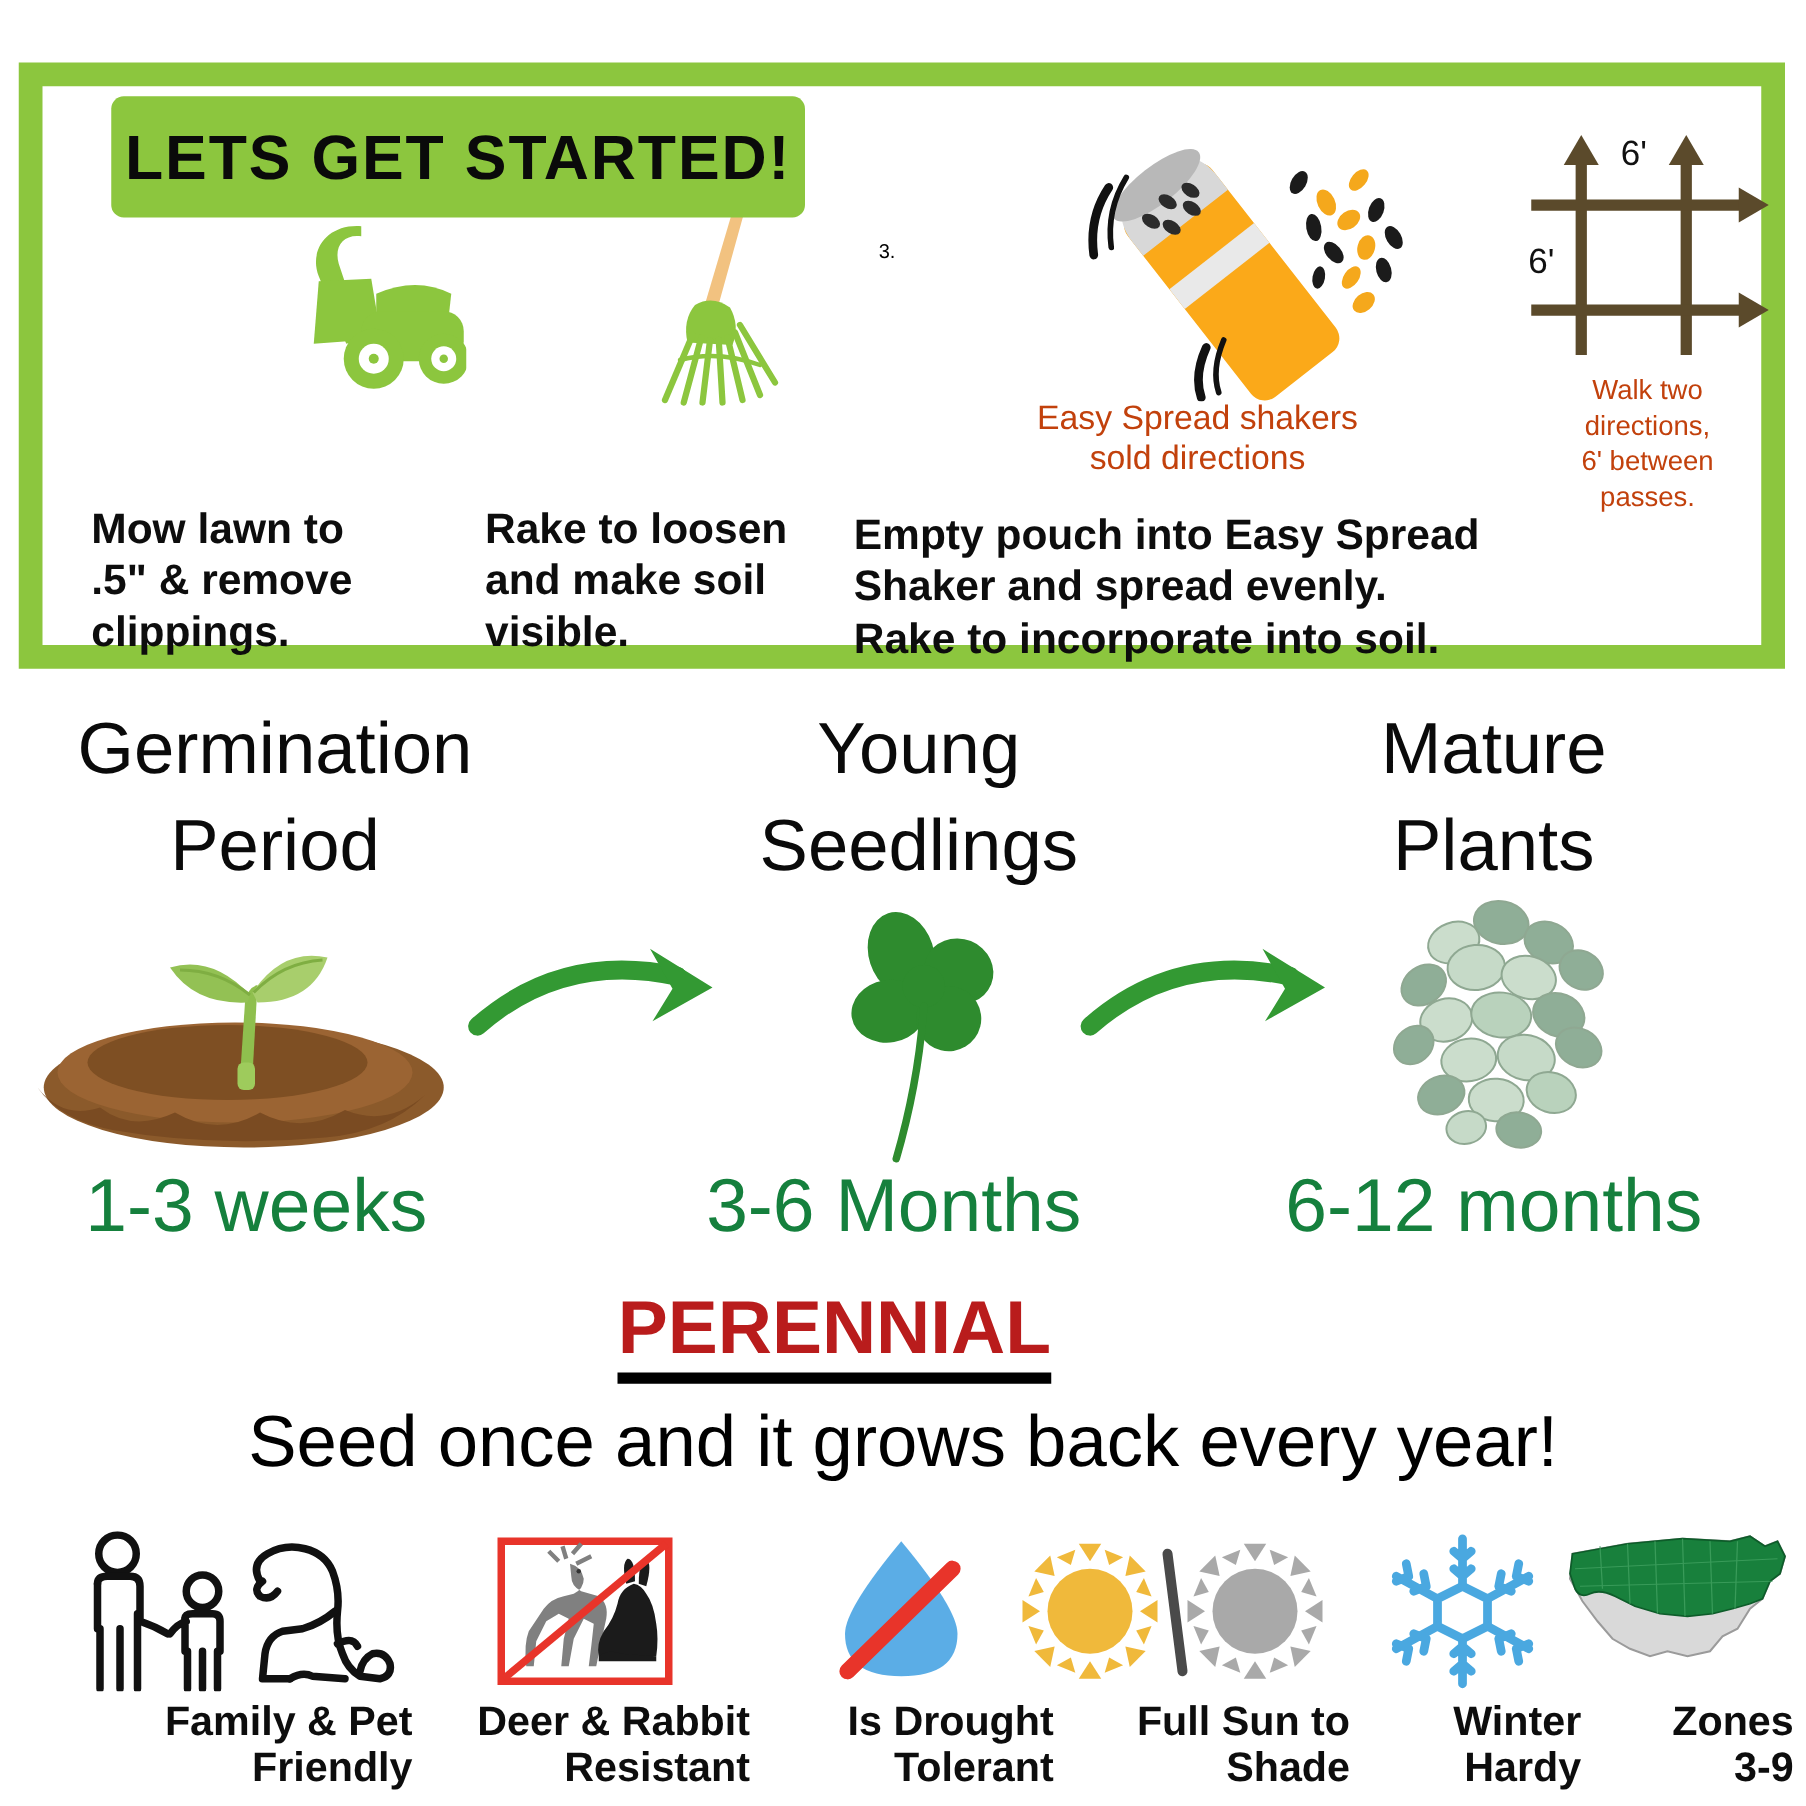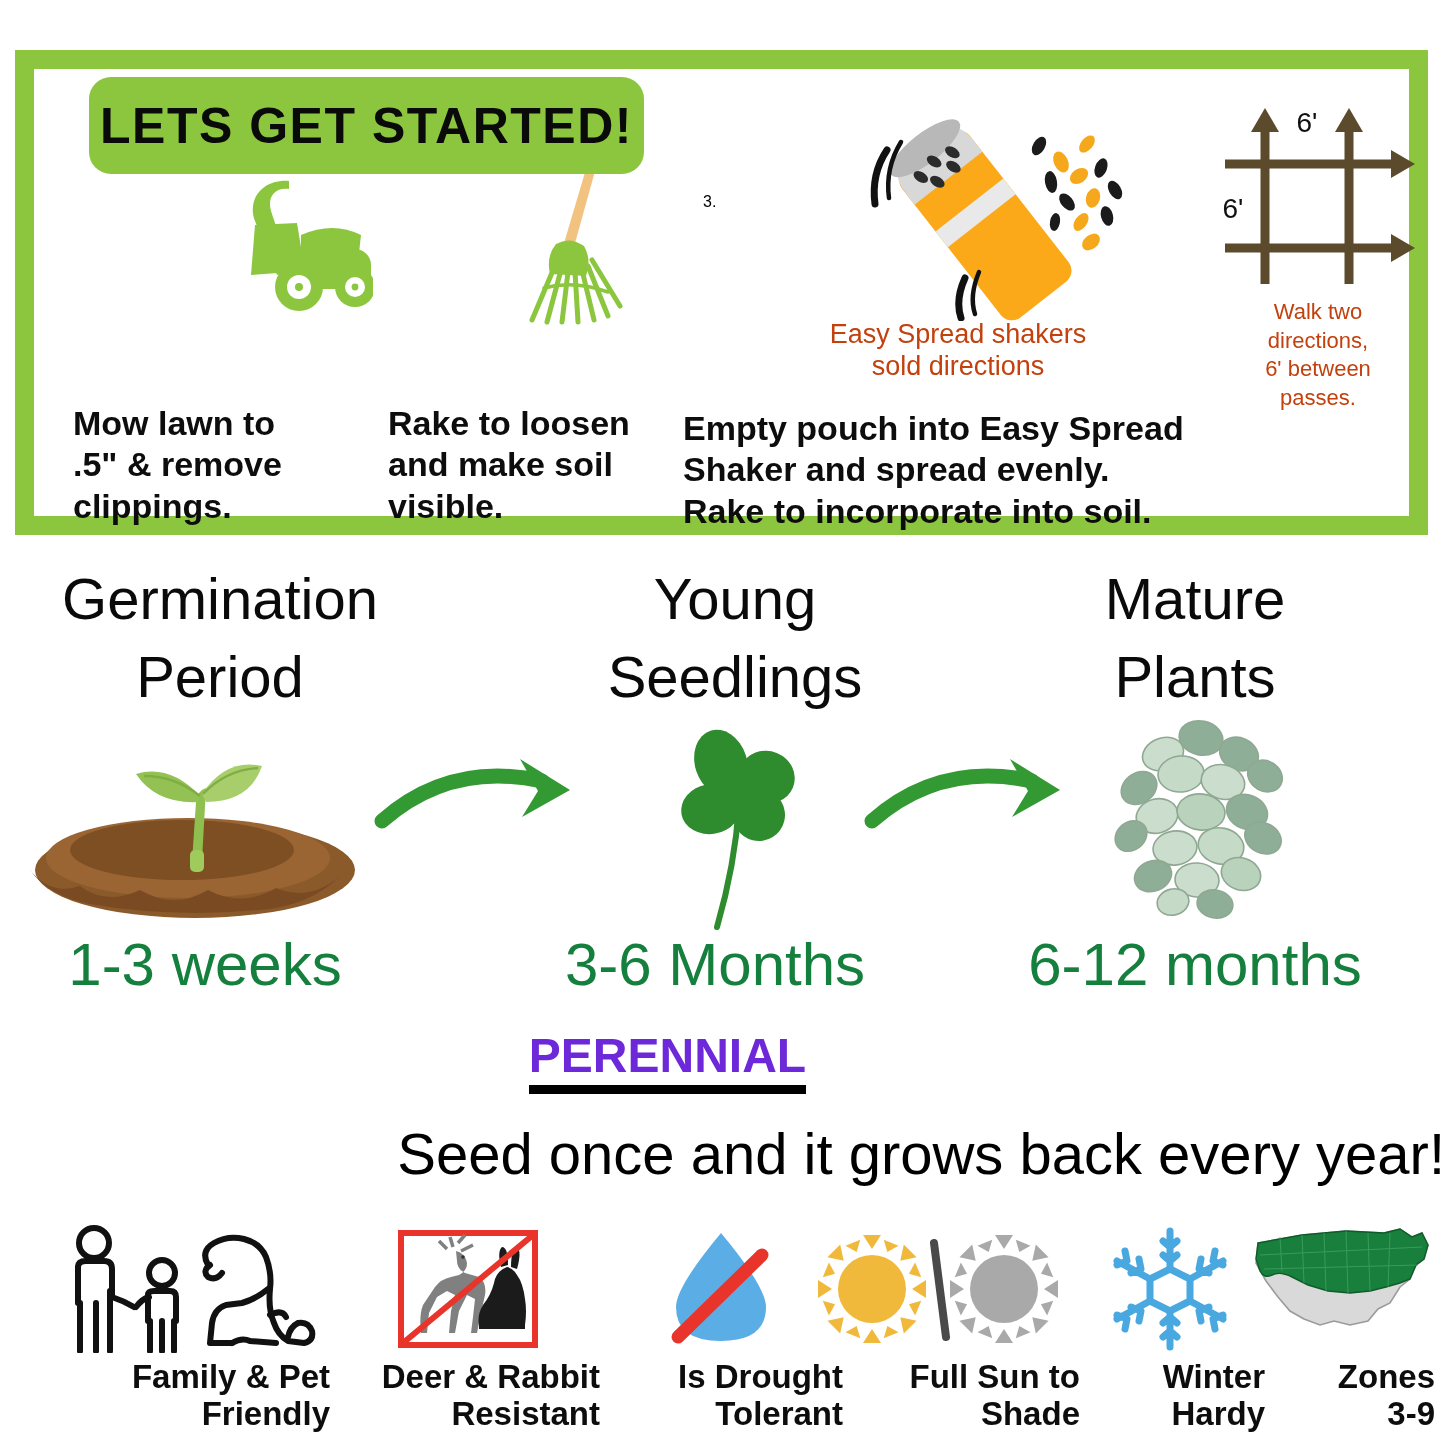--- a/index.html
+++ b/index.html
@@ -14,21 +14,21 @@
   
   .frame {
     position: absolute; left: 15px; top: 50px;
     width: 1413px; height: 485px;
     border: 19px solid #8CC63E;
     background: #ffffff;
   }
   .banner {
     position: absolute; left: 55px; top: 8px;
     width: 555px; height: 97px;
-    background: #8CC63E; border-radius: 22px;
+    background: #8CC63E; border-radius: 10px;
     display: flex; align-items: center; justify-content: center;
     z-index: 5;
   }
   .banner-text {
     font-family: "Liberation Sans", sans-serif;
     font-size: 50px; font-weight: 700; color: #0a0a0a;
     letter-spacing: 1.5px; line-height: 1;
   }
 
   
@@ -55,27 +55,27 @@
     position: absolute; text-align: center;
     font-family: "Liberation Sans", sans-serif;
     font-weight: 400; font-size: 60px; color: #15803d; line-height: 1;
   }
 
   
   .perennial {
     position: absolute; left: 0; top: 1032px; width: 1335px;
     text-align: center;
     font-family: "Liberation Sans", sans-serif;
-    font-weight: 700; font-size: 48px; color: #6d28d9;
+    font-weight: 700; font-size: 60px; color: #b91c1c;
     letter-spacing: 0px; line-height: 1;
   }
   .perennial span { border-bottom: 9px solid #000; padding-bottom: 3px; }
   .perennial-sub {
     position: absolute; left: 0; top: 1125px; width: 1445px;
-    text-align: right;
+    text-align: center;
     font-family: "Liberation Sans", sans-serif;
     font-weight: 400; font-size: 58px; color: #000; line-height: 1;
   }
 
   
   .features { position: absolute; left: 0; top: 1225px; width: 1445px; height: 220px; }
   .feat { position: absolute; top: 0; text-align: right; }
   .feat-icon { height: 128px; display:flex; align-items:flex-end; justify-content:center; }
   .feat-label {
     margin-top: 6px;

